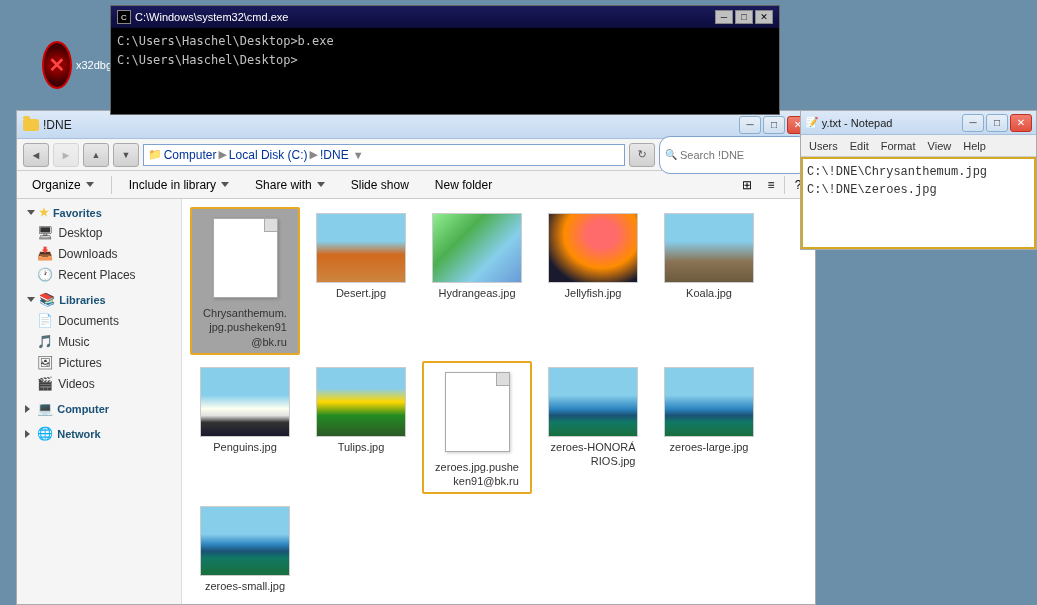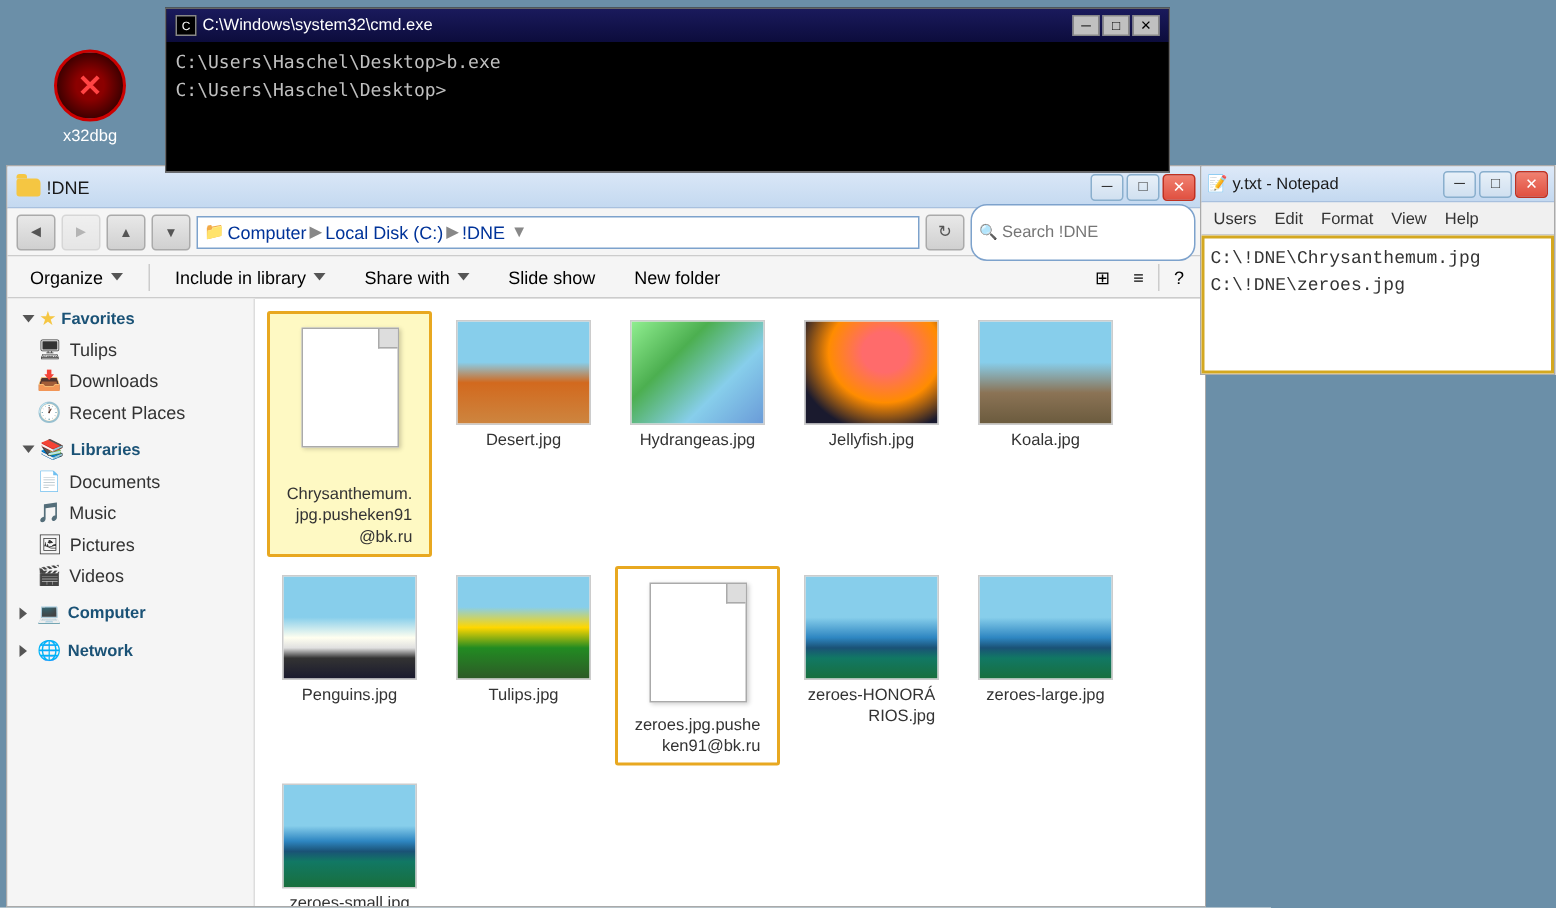--- a/index.html
+++ b/index.html
@@ -73,25 +73,25 @@
       font-family: 'Lucida Console', monospace;
       font-size: 12px;
       height: calc(100% - 22px);
     }
     .cmd-body p { line-height: 1.6; }
 
     
     .x32dbg-icon {
       position: absolute;
       top: 30px;
-      left: 25px;
+      left: 42px;
       width: 70px;
       height: 70px;
       display: flex;
-      flex-direction: column;
+      flex-direction: row;
       align-items: center;
       justify-content: center;
       gap: 4px;
       cursor: pointer;
     }
     .x32dbg-spider {
       width: 48px;
       height: 48px;
       background: radial-gradient(circle, #8b0000 30%, #400000 70%);
       border-radius: 50%;
@@ -109,21 +109,21 @@
     }
     .x32dbg-label {
       color: #fff;
       font-size: 11px;
     }
 
     
     .explorer-window {
       position: absolute;
       top: 110px;
-      left: 4px;
+      left: 16px;
       width: 800px;
       height: 495px;
       background: #f0f0f0;
       border: 1px solid #aaa;
       z-index: 5;
     }
     .explorer-titlebar {
       background: linear-gradient(to bottom, #dde9f8, #c4d9f0);
       height: 28px;
       display: flex;
@@ -347,23 +347,22 @@
       width: 110px;
       display: flex;
       flex-direction: column;
       align-items: center;
       padding: 4px;
       cursor: pointer;
       border: 2px solid transparent;
       border-radius: 2px;
     }
     .file-item.selected {
-      background: #fef9c3;
+      background: #a3a3a3;
       border: 2px solid #e8a820;
-      gap: 16px;
     }
     .file-item.selected-outline {
       background: transparent;
       border: 2px solid #e8a820;
     }
     .file-thumbnail {
       width: 90px;
       height: 70px;
       border: 1px solid #ccc;
       overflow: hidden;
@@ -612,21 +611,21 @@
 
     <div class="sidebar">
       <div class="sidebar-section">
         <div class="sidebar-header">
           <span class="tri-down"></span>
           <span class="star-icon">★</span>
           <span>Favorites</span>
         </div>
         <div class="sidebar-item">
           <span class="sidebar-item-icon">🖥</span>
-          <span>Tulips</span>
+          <span>Desktop</span>
         </div>
         <div class="sidebar-item">
           <span class="sidebar-item-icon">📥</span>
           <span>Downloads</span>
         </div>
         <div class="sidebar-item">
           <span class="sidebar-item-icon">🕐</span>
           <span>Recent Places</span>
         </div>
       </div>

